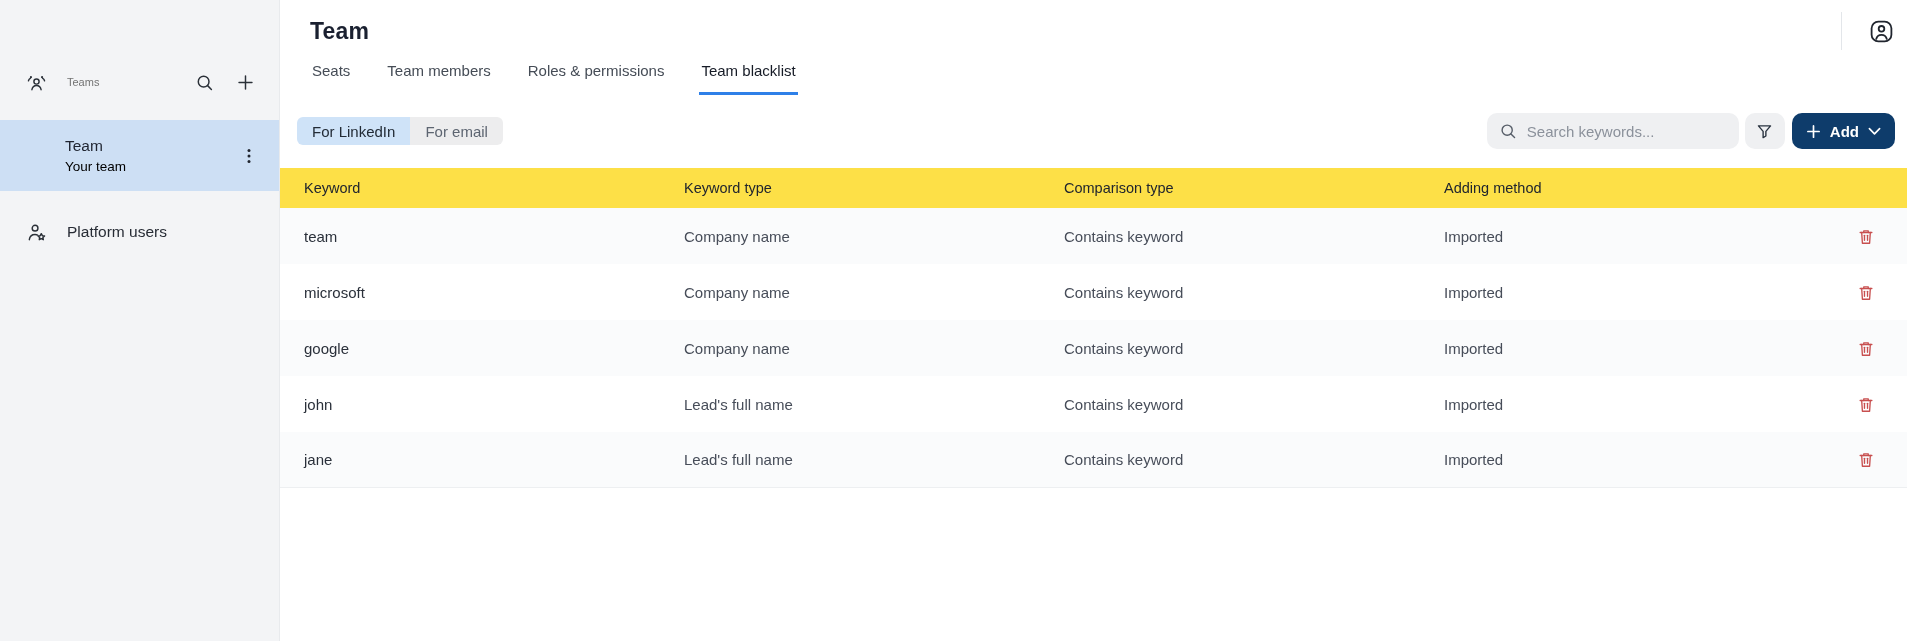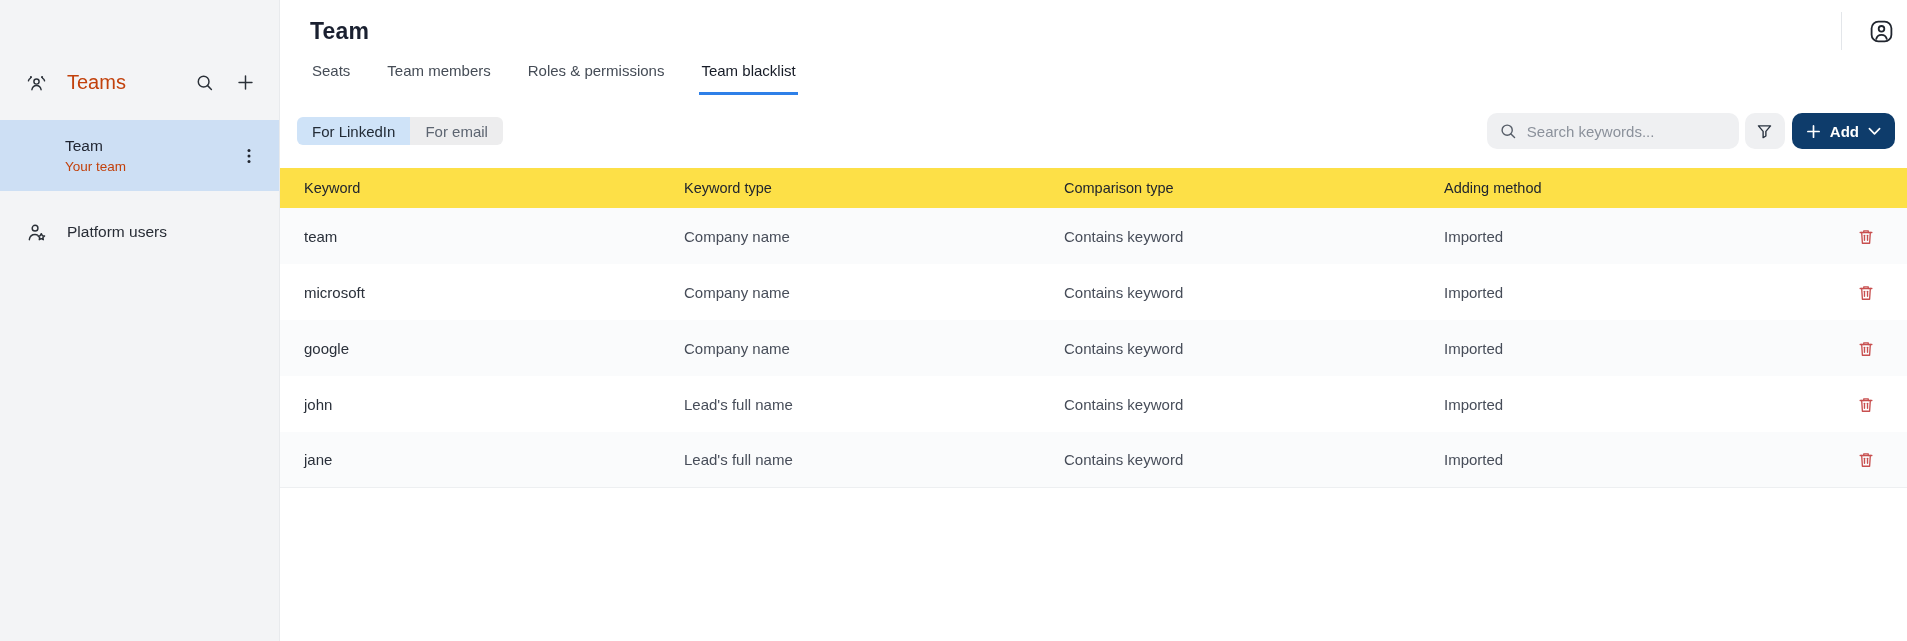--- a/index.html
+++ b/index.html
@@ -12,31 +12,31 @@
 
   
   .sidebar {
     width:280px; flex:0 0 280px; height:100%;
     background:#f3f4f6; border-right:1px solid #e8eaed;
     padding-top:64px;
   }
   .sidebar-header {
     display:flex; align-items:center; height:36px; padding:0 24px 0 25px;
   }
-  .sidebar-header .title { font-size:20px; color:#c2410c; margin-left:19px; flex:1; }
+  .sidebar-header .title { font-size:11px; color:#737373; margin-left:19px; flex:1; }
   .icon-btn { background:none; border:none; cursor:pointer; display:flex; align-items:center; justify-content:center; padding:0; }
   .sidebar-header .icon-btn { margin-left:22px; }
 
   .team-item {
     margin-top:20px; height:71px; background:#cddff4;
     display:flex; align-items:center; padding:0 22px 0 65px; cursor:pointer;
   }
   .team-item .txt { flex:1; }
   .team-item .t1 { font-size:15.5px; color:#1f2430; }
-  .team-item .t2 { font-size:13.5px; color:#c2410c; margin-top:4px; }
+  .team-item .t2 { font-size:13.5px; color:#000000; margin-top:4px; }
 
   .platform-item {
     margin-top:12px; height:58px; display:flex; align-items:center;
     padding:0 24px 0 25px; cursor:pointer;
   }
   .platform-item .label { font-size:15.5px; color:#272c35; margin-left:19px; }
 
   
   .main { flex:1; display:flex; flex-direction:column; min-width:0; }
 

